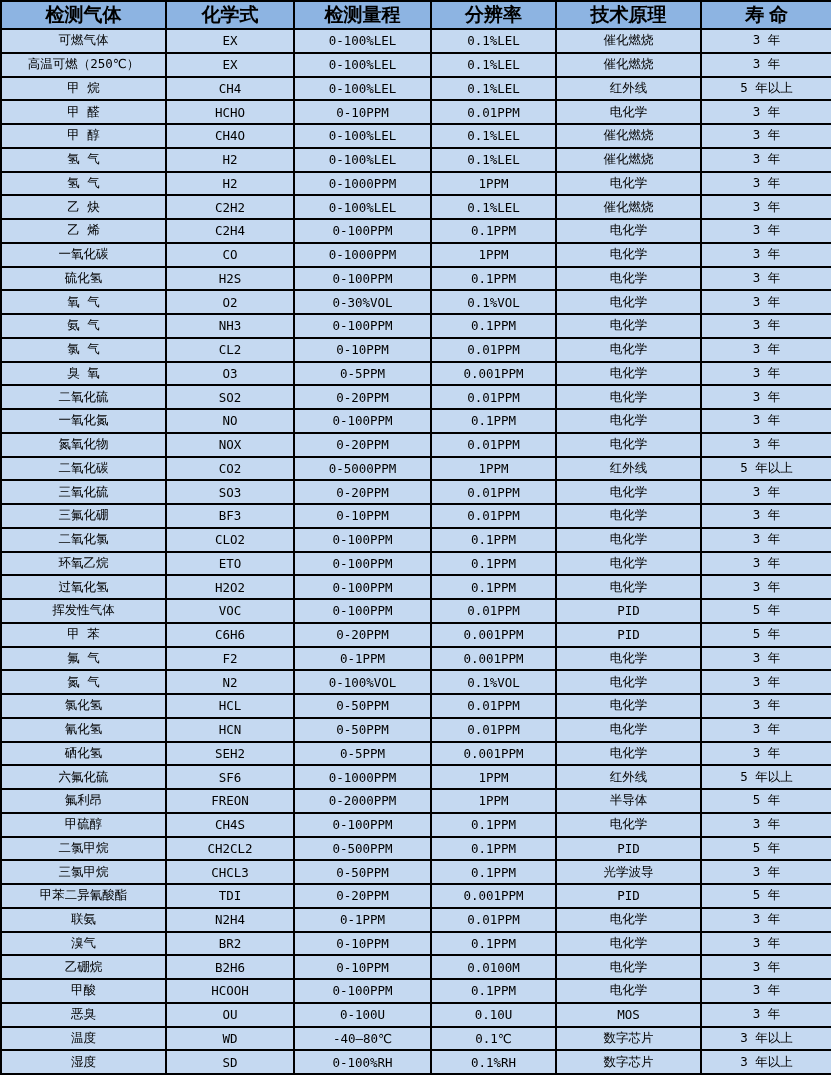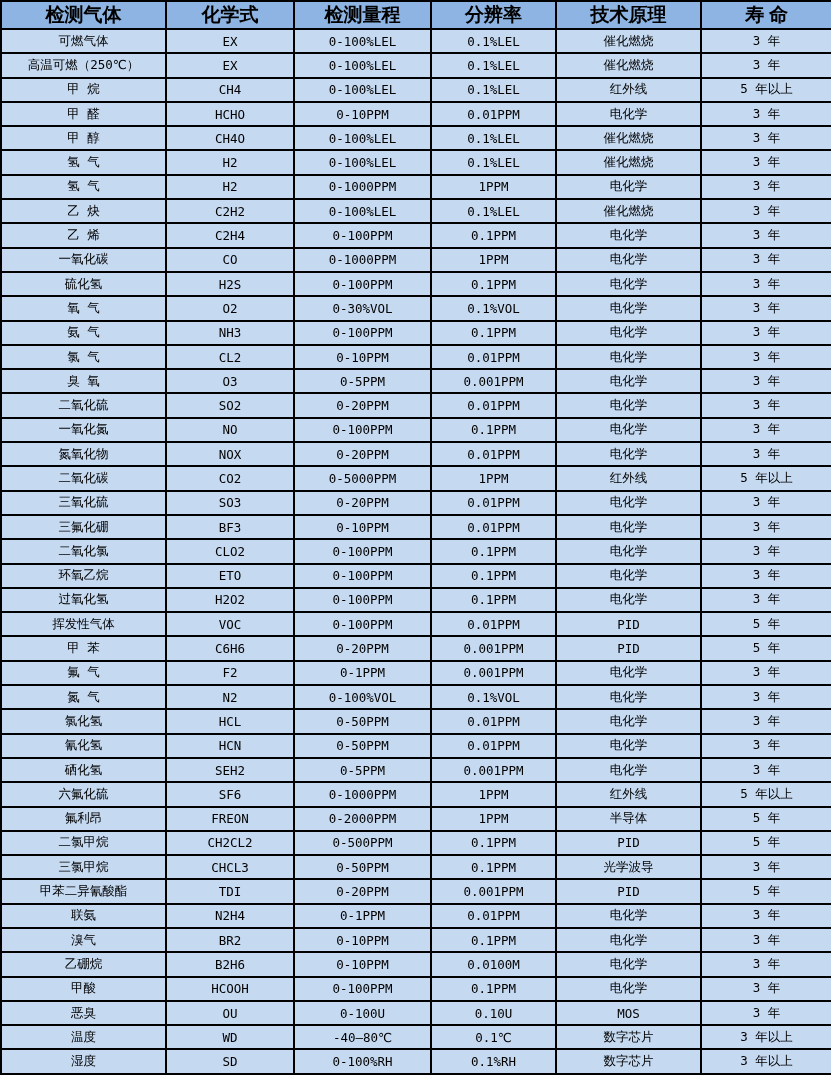--- a/index.html
+++ b/index.html
@@ -311,20 +311,28 @@
       </tr>
       <tr>
         <td>氟利昂</td>
         <td>FREON</td>
         <td>0-2000PPM</td>
         <td>1PPM</td>
         <td>半导体</td>
         <td>5 年</td>
       </tr>
       <tr>
+        <td>甲硫醇</td>
+        <td>CH4S</td>
+        <td>0-100PPM</td>
+        <td>0.1PPM</td>
+        <td>电化学</td>
+        <td>3 年</td>
+      </tr>
+      <tr>
         <td>二氯甲烷</td>
         <td>CH2CL2</td>
         <td>0-500PPM</td>
         <td>0.1PPM</td>
         <td>PID</td>
         <td>5 年</td>
       </tr>
       <tr>
         <td>三氯甲烷</td>
         <td>CHCL3</td>

